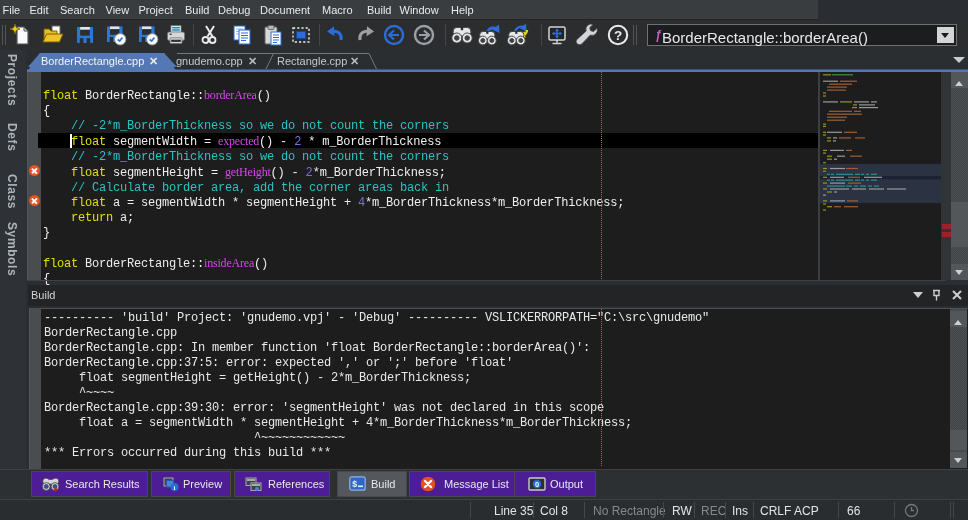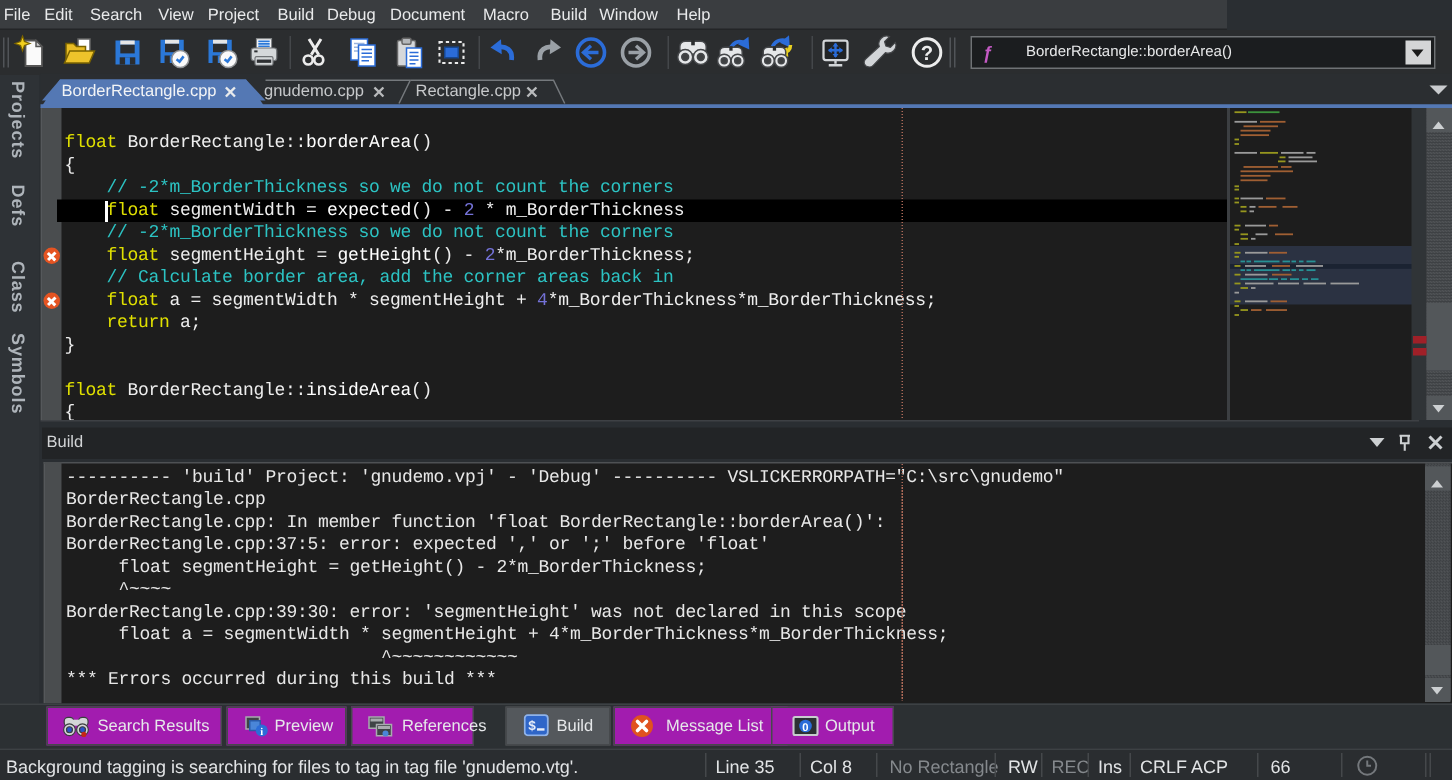--- a/index.html
+++ b/index.html
@@ -9,59 +9,59 @@
   #menubar{left:0;top:0;width:818px;height:19px;background:#3a3d40;border-bottom:1px solid #232527;}
   #menubar span{position:absolute;top:4.3px;font-size:11px;color:#e9eaeb;}
   
   #toolbar{left:0;top:20px;width:968px;height:30px;background:#2b2d2f;}
   .tbi{position:absolute;top:3px;width:24px;height:24px;}
   .tsep{position:absolute;top:4px;width:1px;height:22px;background:#44474a;}
   .tgrip{position:absolute;top:5px;width:1px;height:20px;background:#515458;}
   #combo{position:absolute;left:647px;top:4px;width:310px;height:22px;background:#1b1d1f;
          border:1px solid #6f7275;box-sizing:border-box;}
   #combo .ftxt{position:absolute;left:7px;top:3px;font-size:12px;font-style:italic;font-weight:bold;color:#c45ac4;}
-  #combo .ctxt{position:absolute;left:36px;top:4px;font-size:10px;color:#e8e9ea;}
+  #combo .ctxt{position:absolute;left:14px;top:4px;font-size:15px;color:#e8e9ea;}
   #combo .cbtn{position:absolute;right:2px;top:2px;width:17px;height:16px;background:#d4d5d6;}
   #combo .cbtn:after{content:"";position:absolute;left:4px;top:6px;border:4px solid transparent;border-top:5px solid #1a1a1a;}
   
   #sidebar{left:0;top:50px;width:26px;height:419px;background:#2e3236;}
   #sidebar .vt{position:absolute;left:5px;writing-mode:vertical-rl;font-size:12px;font-weight:bold;color:#aeb4ba;letter-spacing:0.6px;}
   
   #tabrow{left:27px;top:49px;width:941px;height:23px;background:#2b2e31;}
   
   #editor{left:27px;top:72px;width:941px;height:208px;background:#1d1d1d;border-left:1px solid #55585b;box-sizing:border-box;}
   #gutter{left:28px;top:72px;width:13px;height:208px;background:#4a4d4f;}
   #curline{left:38px;top:133px;width:780px;height:15px;background:#000;}
   #cursor{left:70px;top:133.5px;width:2px;height:14px;background:#fff;}
   pre.code{margin:0;position:absolute;font-family:"Liberation Mono",monospace;font-size:12px;letter-spacing:-0.2px;line-height:15px;white-space:pre;}
   #code{left:43px;top:87.5px;color:#eeeeee;}
   .k{color:#e0e000;}
   .c{color:#2cc3c3;}
-  .f{color:#ffffff;}
+  .f{color:#d946ef;font-family:Liberation Serif, serif;}
   .n{color:#7472d8;}
   .errico{position:absolute;width:11px;height:11px;border-radius:50%;background:#e55422;}
   .errico:before{content:"";position:absolute;left:2.2px;top:4.6px;width:6.6px;height:1.8px;background:#fff;transform:rotate(45deg);}
   .errico:after{content:"";position:absolute;left:2.2px;top:4.6px;width:6.6px;height:1.8px;background:#fff;transform:rotate(-45deg);}
   .margline{position:absolute;width:1px;background-image:repeating-linear-gradient(to bottom,#ad6a58 0,#ad6a58 1px,transparent 1px,transparent 2px);}
   
   #mmdiv{left:818px;top:72px;width:2px;height:208px;background:#3c3f42;}
   
   .sbtrack{background:#46494c;background-image:repeating-conic-gradient(#505356 0 25%,#3e4144 0 50%);background-size:2px 2px;}
   .sbbtn{position:absolute;background:#53575a;}
   .arrow-up{width:0;height:0;border:4px solid transparent;border-bottom:5px solid #cdd0d2;position:absolute;}
   .arrow-dn{width:0;height:0;border:4px solid transparent;border-top:5px solid #cdd0d2;position:absolute;}
   
   #bheader{left:28px;top:285px;width:940px;height:21px;background:#222426;}
   #bheader .t{position:absolute;left:3px;top:4px;font-size:11px;color:#d2d4d6;}
   #bcontent{left:29px;top:308px;width:939px;height:161px;background:#1d1d1d;border-left:1px solid #55585b;border-top:1px solid #4e5154;box-sizing:border-box;}
   #bgutter{left:30px;top:308px;width:11px;height:161px;background:#4a4d4f;}
   #btext{left:44px;top:310.5px;color:#e8e8e8;}
   
   #btabs{left:0;top:469px;width:968px;height:30px;background:#2c3033;border-top:1px solid #3d4144;box-sizing:border-box;}
-  .btab{position:absolute;top:2px;height:26px;border:1px solid #46494c;box-sizing:border-box;background:#a21caf;}
+  .btab{position:absolute;top:2px;height:26px;border:1px solid #46494c;box-sizing:border-box;background:#4c1d95;}
   .btab .lbl{position:absolute;top:6px;font-size:11px;color:#e6e8ea;white-space:nowrap;}
   .btab.active{background:#54585c;}
   
   #status{left:0;top:499px;width:968px;height:21px;background:#2a2d30;border-top:1px solid #3d4144;box-sizing:border-box;}
   #status .seg{position:absolute;top:4px;font-size:12px;color:#e2e4e6;white-space:nowrap;}
   #status .dim{color:#85898d;}
   #status .sdiv{position:absolute;top:2px;width:1px;height:16px;background:#45484b;}
 </style></head>
 <body>
 <div class="abs" id="menubar">
@@ -420,21 +420,21 @@
 <div class="sbbtn" style="left:950px;top:430px;width:17px;height:20px;"></div>
 
 <div class="abs" id="btabs"></div>
 
 <div class="btab" style="left:31px;top:471px;width:117px;">
     <span class="lbl" style="left:33px">Search Results</span>
   </div>
 <div class="btab" style="left:151px;top:471px;width:80px;">
     <span class="lbl" style="left:31px">Preview</span>
   </div>
-<div class="btab" style="left:234px;top:471px;width:82px;">
+<div class="btab" style="left:234px;top:471px;width:96px;">
     <span class="lbl" style="left:33px">References</span>
   </div>
 <div class="btab active" style="left:337px;top:471px;width:70px;">
     <span class="lbl" style="left:33px">Build</span>
   </div>
 <div class="btab" style="left:409px;top:471px;width:116px;">
     <span class="lbl" style="left:34px">Message List</span>
   </div>
 <div class="btab" style="left:514px;top:471px;width:82px;">
     <span class="lbl" style="left:35px">Output</span>
@@ -473,23 +473,22 @@
     <circle cx="8" cy="8" r="7.3" fill="#e05220"></circle>
     <path d="M5,5 L11,11 M11,5 L5,11" stroke="#fff" stroke-width="2.4" stroke-linecap="round"></path>
   </svg>
 <svg class="abs" style="left:528px;top:477px" width="18" height="14" viewBox="0 0 18 14">
     <rect x="1" y="1" width="16" height="12" rx="1" fill="#2c3033" stroke="#c8cbce" stroke-width="1.4"></rect>
     <circle cx="9" cy="7" r="4.2" fill="#2b6cd8"></circle>
     <text x="9" y="10" font-size="7.5" font-weight="bold" fill="#fff" text-anchor="middle" font-family="Liberation Sans">0</text>
   </svg>
 
 <div class="abs" id="status">
-  <span class="seg" style="left:4px">Background tagging is searching for files to tag in tag file 'gnudemo.vtg'.</span>
   <div class="sdiv" style="left:470px"></div>
-  <span class="seg" style="left:477px">Line 35</span>
+  <span class="seg" style="left:494px">Line 35</span>
   <div class="sdiv" style="left:533px"></div>
   <span class="seg" style="left:540px">Col 8</span>
   <div class="sdiv" style="left:584px"></div>
   <span class="seg dim" style="left:593px">No Rectangle</span>
   <div class="sdiv" style="left:663px"></div>
   <span class="seg" style="left:672px">RW</span>
   <div class="sdiv" style="left:694px"></div>
   <span class="seg dim" style="left:701px">REC</span>
   <div class="sdiv" style="left:725px"></div>
   <span class="seg" style="left:732px">Ins</span>

